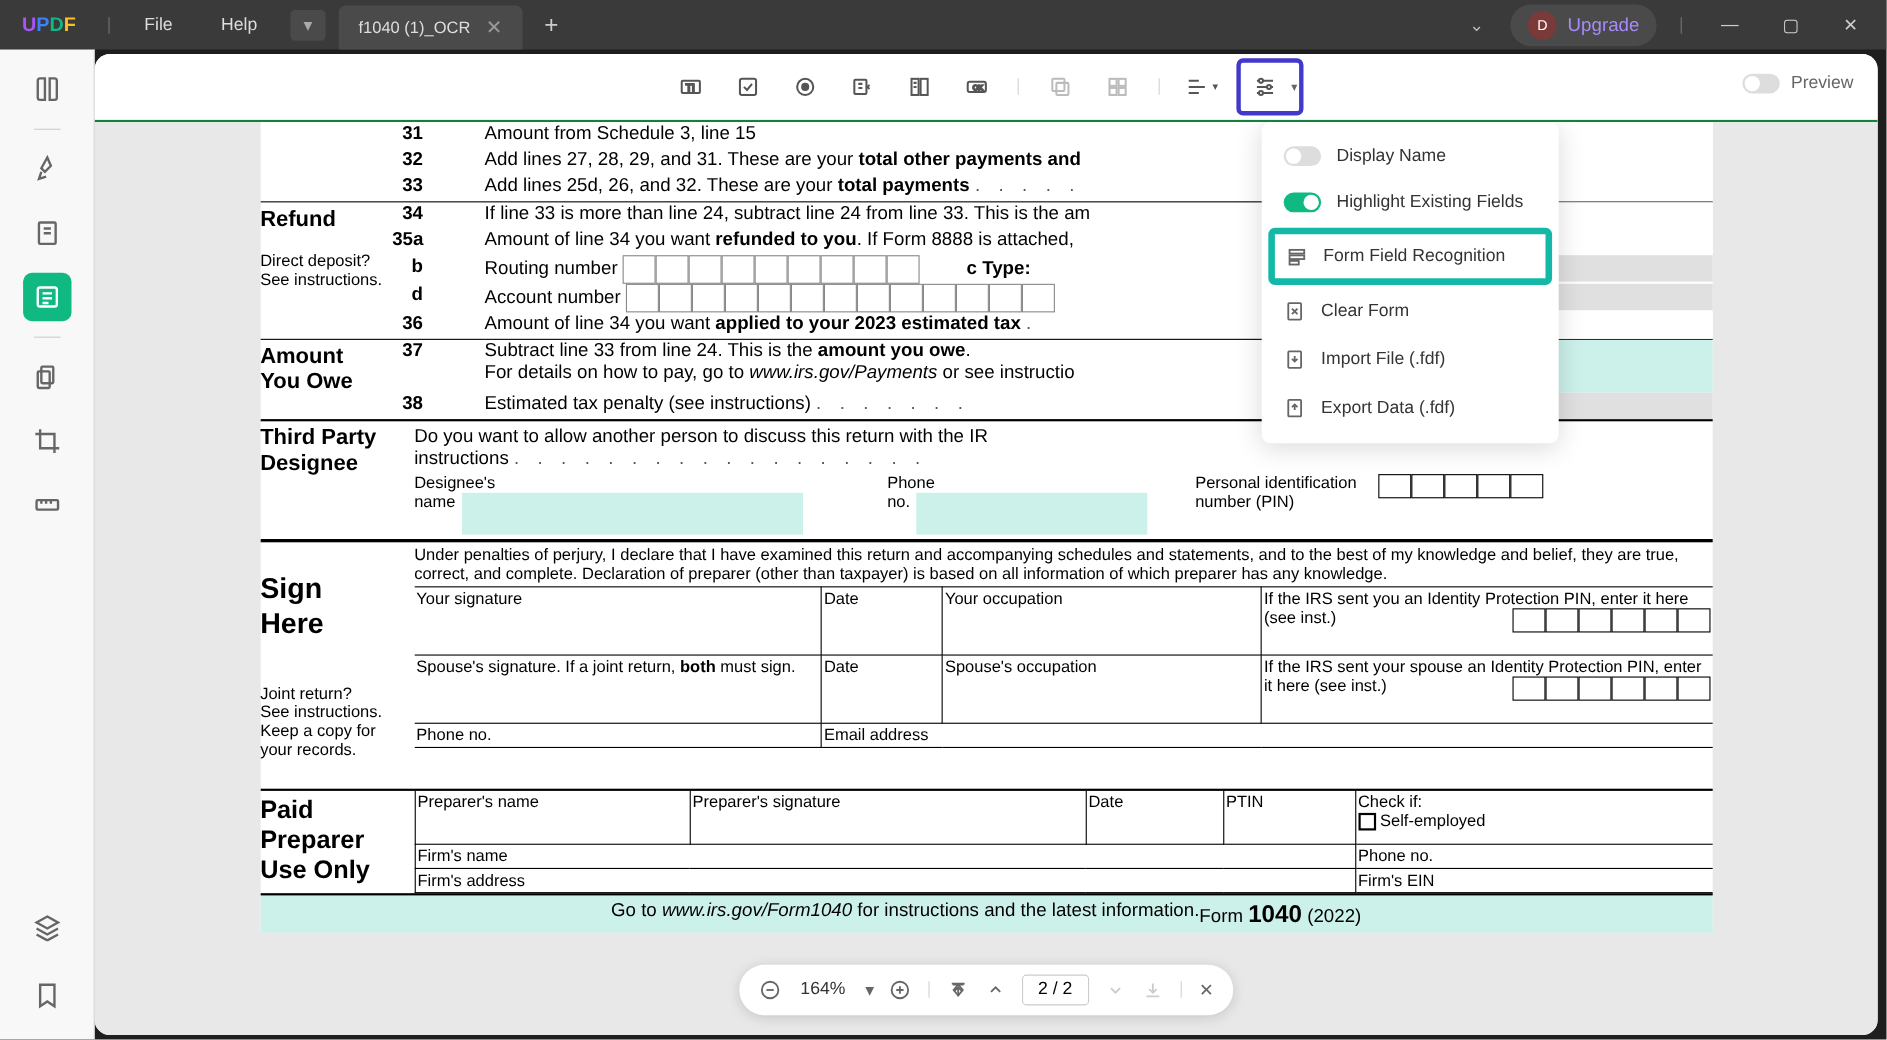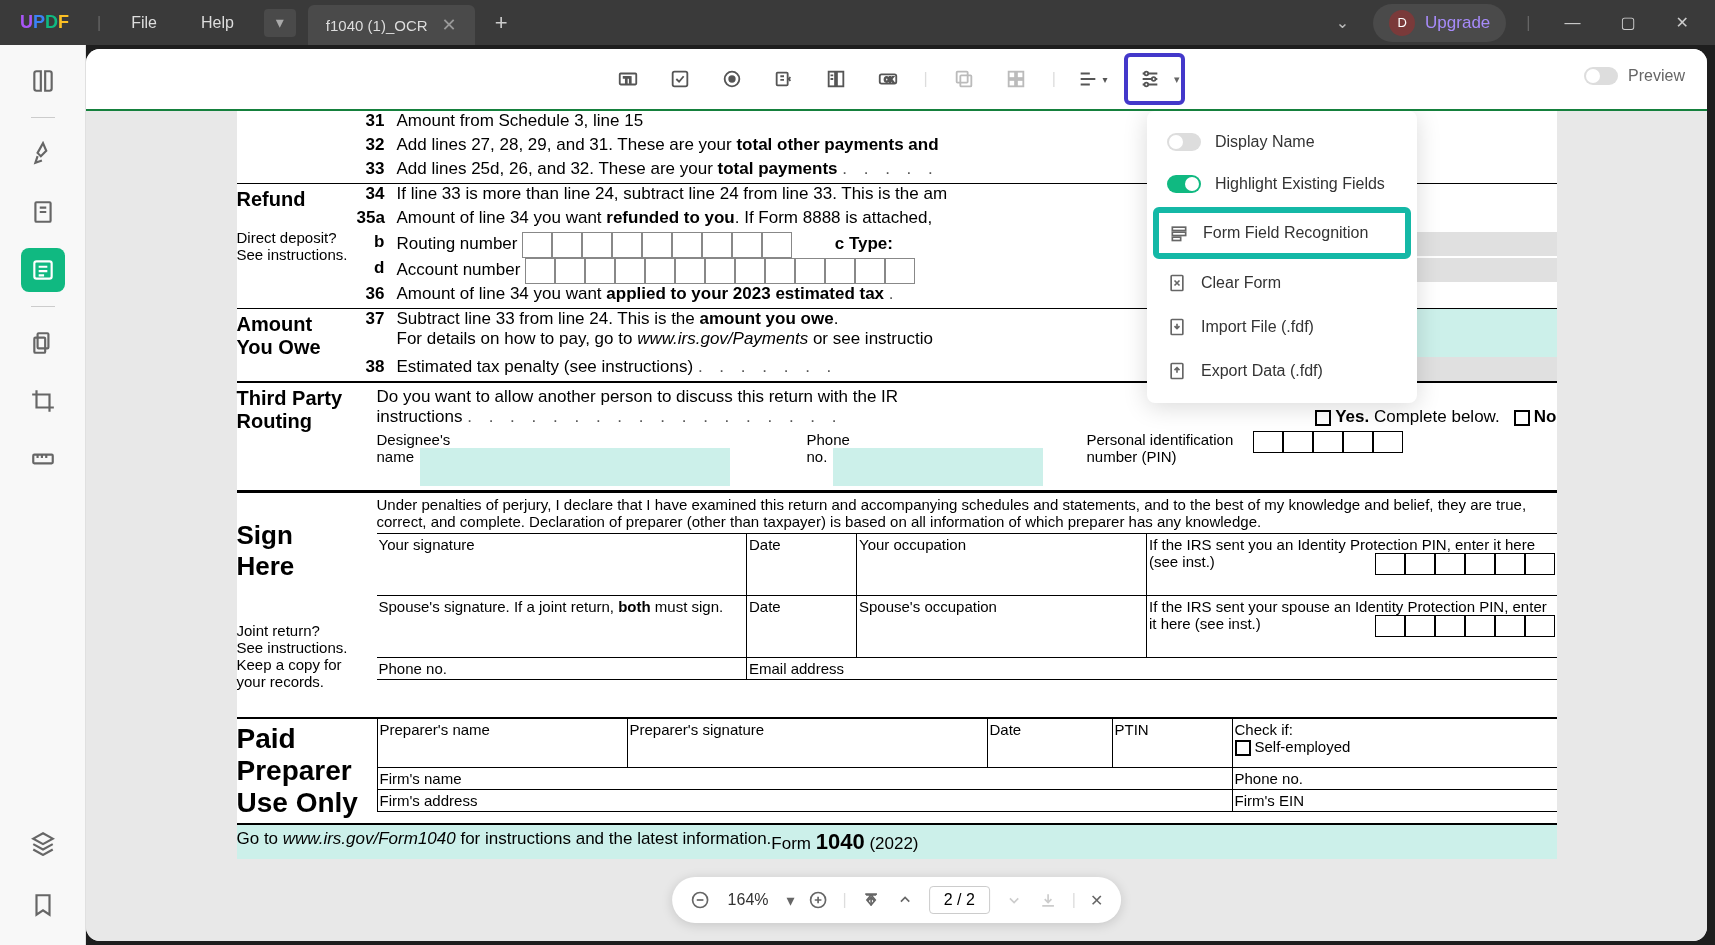--- a/index.html
+++ b/index.html
@@ -54,21 +54,21 @@
 .dd-item .dd-switch.on { background: #10b981; }
 .dd-item .dd-switch::after { content: ""; position: absolute; width: 14px; height: 14px; background: #fff; border-radius: 50%; top: 2px; left: 2px; }
 .dd-item .dd-switch.on::after { left: 18px; }
 .dd-item svg { width: 20px; height: 20px; color: #666; flex-shrink: 0; }
 
 
 .form { font-family: Arial, sans-serif; }
 .form-row { display: flex; border-bottom: 1px solid #000; min-height: 24px; align-items: flex-start; }
 .form-section-label { width: 120px; font-weight: bold; font-size: 20px; padding: 4px 0; }
 .line-no { width: 40px; text-align: right; padding-right: 12px; font-weight: bold; }
-.line-text { flex: 1; }
+.line-text { flex: 1; margin-left: 44px; }
 .amt-boxes { display: flex; }
 .amt-box { width: 155px; height: 24px; border-left: 1px solid #000; background: #ccf0ea; }
 .dots { letter-spacing: 6px; color: #555; }
 .checkbox-sq { display: inline-block; width: 16px; height: 16px; border: 2px solid #000; vertical-align: middle; margin-right: 4px; }
 .pin-boxes { display: flex; }
 .pin-box { width: 30px; height: 22px; border: 1px solid #000; }
 .routing-boxes { display: inline-flex; vertical-align: middle; }
 .routing-box { width: 30px; height: 26px; border: 1px solid #888; }
 
 
@@ -381,30 +381,26 @@
               <div class="amt-boxes">
                   <div class="amt-box"></div>
                   <div class="amt-box" style="background:#e0e0e0"></div>
                 </div>
             </div>
           </div>
         </div>
 
         <div style="display:flex;border-top:2px solid #000">
           <div class="form-section-label" style="white-space:pre-line;width:140px">Third Party
-Routing</div>
+Designee</div>
           <div style="flex:1;padding:4px 0">
             <div style="display:flex;justify-content:space-between">
               <div>
                 <span>Do you want to allow another person to discuss this return with the IR</span><br>
                 <span>instructions</span> <span class="dots">. . . . . . . . . . . . . . . . . .</span>
-              </div>
-              <div style="white-space:nowrap;padding-top:20px">
-                <span class="checkbox-sq"></span><b>Yes.</b><span> Complete below.</span>
-                &nbsp;&nbsp;<span class="checkbox-sq"></span><b>No</b>
               </div>
             </div>
             <div style="display:flex;margin-top:4px">
               <div style="width:430px;white-space:pre-line;font-size:15px"><span>Designee's
 name</span><span style="display:inline-block;background:#ccf0ea;width:310px;height:38px;vertical-align:top;margin-left:6px"></span></div>
               <div style="width:280px;white-space:pre-line;font-size:15px"><span>Phone
 no.</span><span style="display:inline-block;background:#ccf0ea;width:210px;height:38px;vertical-align:top;margin-left:6px"></span></div>
               <div style="flex:1;white-space:pre-line;font-size:15px;display:flex;gap:20px"><span>Personal identification
 number (PIN)</span><span class="pin-boxes"><span class="pin-box"></span><span class="pin-box"></span><span class="pin-box"></span><span class="pin-box"></span><span class="pin-box"></span></span></div>
             </div>
@@ -453,21 +449,21 @@
               <tr>
                 <td style="border:1px solid #000;border-left:none;padding:2px"><span>Phone no.</span></td>
                 <td colspan="3" style="border:1px solid #000;border-right:none;padding:2px"><span>Email address</span></td>
               </tr>
             </tbody>
               </table>
           </div>
         </div>
 
         <div style="display:flex;border-top:2px solid #000">
-          <div class="form-section-label" style="white-space:pre-line;width:140px;font-size:28px">Paid
+          <div class="form-section-label" style="white-space:pre-line;width:140px;font-size:23px">Paid
 Preparer
 Use Only</div>
           <div style="flex:1">
             <table style="width:100%;border-collapse:collapse;font-size:15px">
               <tbody>
                   <tr>
                 <td style="border:1px solid #000;border-top:none;width:250px;padding:2px;vertical-align:top;height:48px"><span>Preparer's name</span></td>
                 <td style="border:1px solid #000;border-top:none;width:360px;padding:2px;vertical-align:top"><span>Preparer's signature</span></td>
                 <td style="border:1px solid #000;border-top:none;width:125px;padding:2px;vertical-align:top"><span>Date</span></td>
                 <td style="border:1px solid #000;border-top:none;width:120px;padding:2px;vertical-align:top"><span>PTIN</span></td>
@@ -478,21 +474,21 @@
                 <td style="border:1px solid #000;border-right:none;padding:2px"><span>Phone no.</span></td>
               </tr>
               <tr>
                 <td colspan="4" style="border:1px solid #000;padding:2px"><span>Firm's address</span></td>
                 <td style="border:1px solid #000;border-right:none;padding:2px"><span>Firm's EIN</span></td>
               </tr>
             </tbody>
               </table>
           </div>
         </div>
-        <div style="display:flex;justify-content:flex-start;border-top:2px solid #000;padding:4px 0;background:#ccf0ea">
+        <div style="display:flex;justify-content:center;border-top:2px solid #000;padding:4px 0;background:#ccf0ea">
           <div><span>Go to </span><i>www.irs.gov/Form1040</i><span> for instructions and the latest information.</span></div>
           <div><span>Form </span><b style="font-size:22px">1040</b><span> (2022)</span></div>
         </div>
 
       </div>
 
       <div class="dropdown">
         <div class="dd-item">
           <div class="dd-switch"></div>
           <span>Display Name</span>

